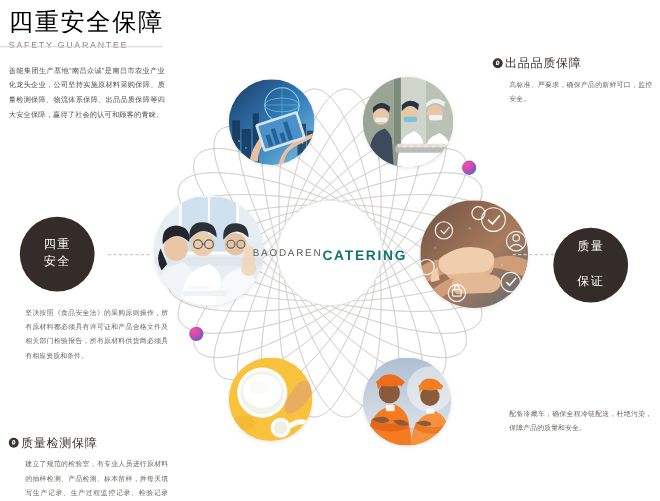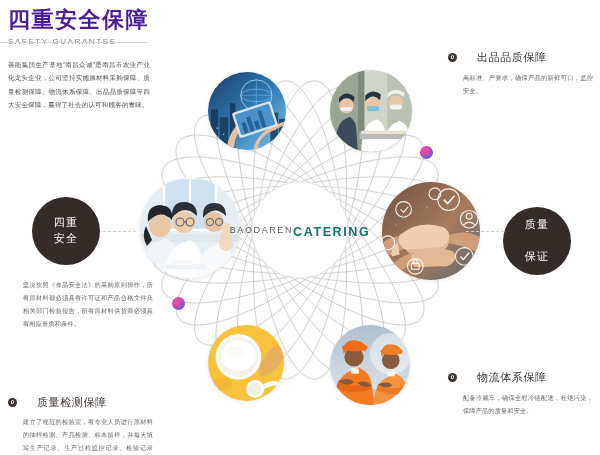--- a/index.html
+++ b/index.html
@@ -22,22 +22,22 @@
     inset: 0;
     width: 600px;
     height: 455px;
   }
 
   
   .header { position: absolute; left: 8px; top: 8px; width: 190px; }
   .header-title {
     font-size: 22px;
     letter-spacing: 1.5px;
-    color: #4c1d95;
-    font-weight: 700;
+    color: #000000;
+    font-weight: 400;
     line-height: 1.1;
     white-space: nowrap;
   }
   .header-sub {
     margin-top: 5px;
     font-size: 8px;
     letter-spacing: 1.6px;
     color: #8b8784;
     font-weight: 400;
   }
@@ -56,21 +56,21 @@
     color: #55504c;
     letter-spacing: 0.2px;
     text-align: justify;
   }
 
   
   .feature { position: absolute; width: 150px; }
   .feature-head {
     display: flex;
     align-items: center;
-    gap: 20px;
+    gap: 2px;
     margin-bottom: 6px;
   }
   .bullet {
     width: 9px; height: 9px;
     border-radius: 50%;
     background: #3b3430;
     position: relative;
     flex: 0 0 auto;
   }
   .bullet::after {
@@ -112,21 +112,21 @@
     color: #ffffff;
     display: flex;
     flex-direction: column;
     align-items: center;
     justify-content: center;
     font-size: 11px;
     line-height: 1.45;
     letter-spacing: 1.2px;
   }
   .disc span { display: block; }
-  #disc-left  { left: 32px;  top: 197px; }
+  #disc-left  { left: 18px;  top: 197px; }
   #disc-right { left: 503px; top: 207px; gap: 16px; }
 
   .dash {
     position: absolute;
     height: 1px;
     border-top: 1px dashed #cfcbc8;
   }
   #dash-left  { left: 98px;  top: 231px; width: 38px; }
   #dash-right { left: 466px; top: 231px; width: 38px; }
 
@@ -483,24 +483,20 @@
 
   <div class="feature" id="feature-quality-output">
     <div class="feature-head">
       <span class="bullet"></span>
       <span class="feature-title">出品品质保障</span>
     </div>
     <div class="feature-body">高标准、严要求，确保产品的新鲜可口，监控安全。</div>
   </div>
 
   <div class="feature" id="feature-logistics">
-    <div class="feature-head">
-      <span class="bullet"></span>
-      <span class="feature-title">物流体系保障</span>
-    </div>
     <div class="feature-body">配备冷藏车，确保全程冷链配送，杜绝污染，保障产品的质量和安全。</div>
   </div>
 
   <div class="feature" id="feature-material">
     <div class="feature-body">坚决按照《食品安全法》的采购原则操作，所有原材料都必须具有许可证和产品合格文件及相关部门检验报告，所有原材料供货商必须具有相应资质和条件。</div>
   </div>
 
   <div class="feature" id="feature-inspection">
     <div class="feature-head">
       <span class="bullet"></span>

